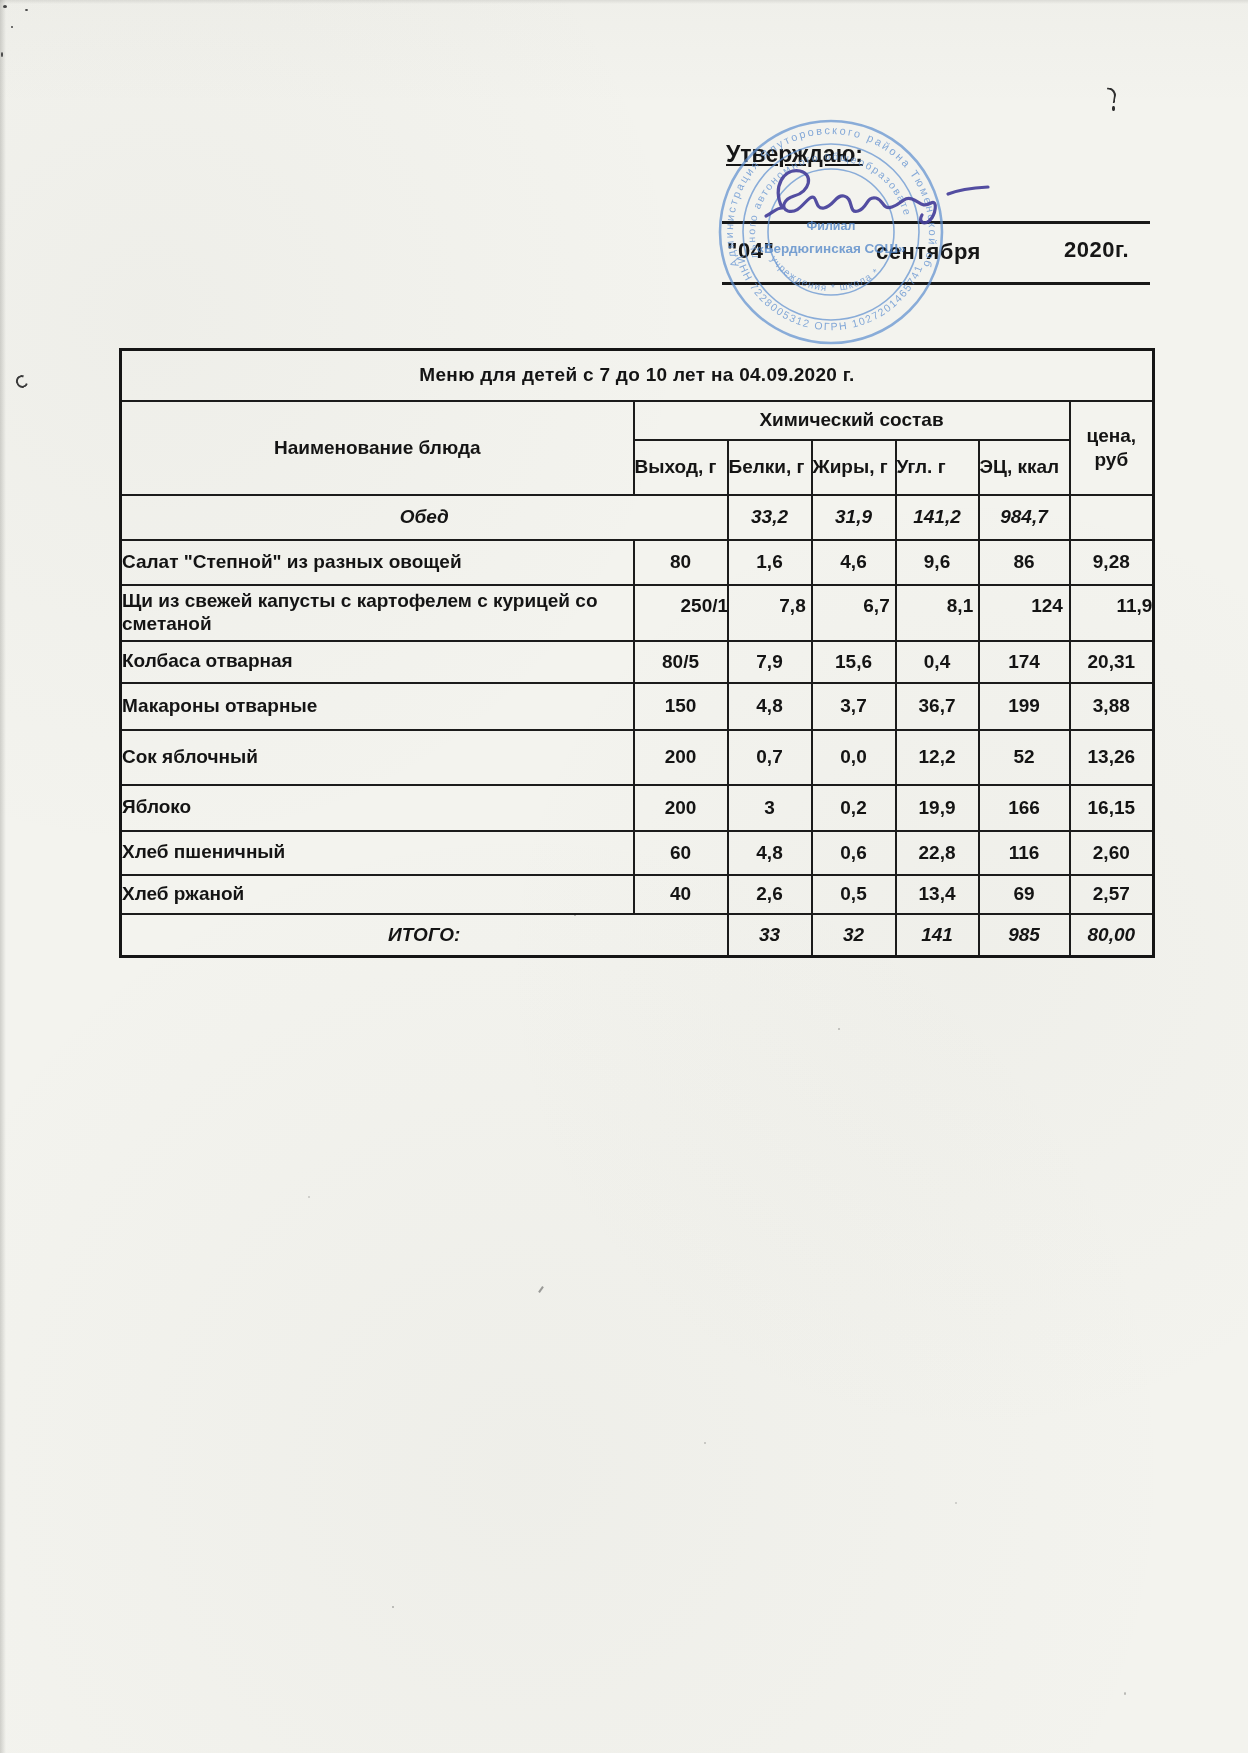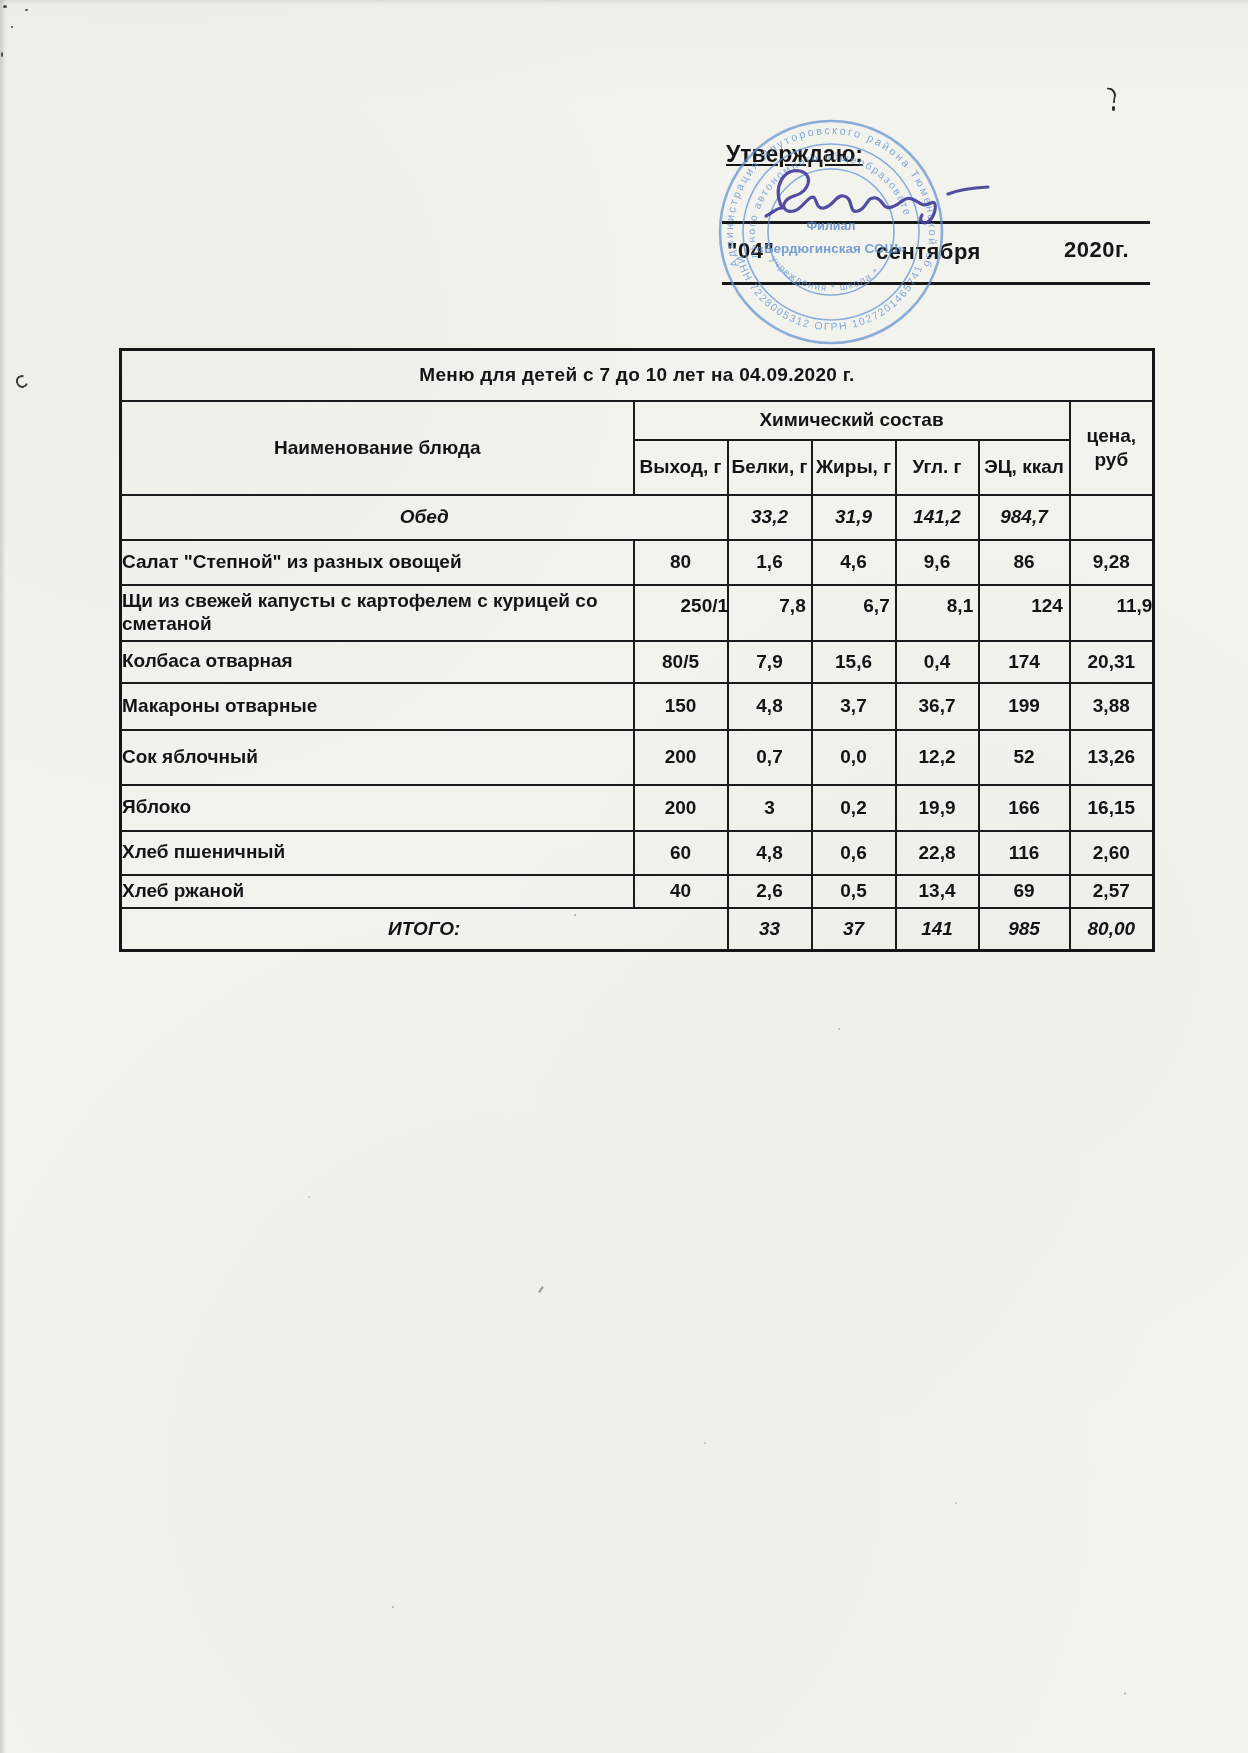--- a/index.html
+++ b/index.html
@@ -33,21 +33,21 @@
   .signature{position:absolute;left:752px;top:158px;width:260px;height:74px;z-index:8;pointer-events:none;}
 
   
   table.menu{position:absolute;left:119px;top:348px;width:1033px;
     border-collapse:collapse;table-layout:fixed;z-index:3;}
   table.menu td{border:2px solid #1b1b1b;padding:0;vertical-align:middle;
     font-size:19px;font-weight:700;color:#141414;overflow:hidden;}
   table.menu{border:3px solid #151515;}
   td.title-cell{font-size:28px;font-weight:700;text-align:center;letter-spacing:0.3px;}
   td.hdr{font-weight:400;font-size:17px;text-align:center;margin-top:18px;}
-  td.subhdr{font-weight:700;font-size:16.5px;text-align:center;}
+  td.subhdr{font-weight:700;font-size:16.5px;}
   td.price-hdr{font-weight:400;font-size:20px;text-align:center;line-height:1.25;}
   td.name{text-align:left;padding-left:7px;line-height:1.18;}
   td.v{text-align:center;}
   tr.two-line td.v{vertical-align:top;padding-top:9px;padding-left:46px;}
   td.meal-name{font-size:21px;font-style:italic;text-align:center;}
   td.meal-v{font-size:21px;font-style:italic;}
   td.total-name{font-size:22px;font-style:italic;text-align:center;padding-left:8px;}
   td.total-v{font-size:21px;font-style:italic;}
   td.reg{font-weight:400;}
 
@@ -193,33 +193,33 @@
     </tr>
     <tr style="height:44px">
       <td class="name">Хлеб пшеничный</td>
       <td class="v">60</td>
       <td class="v">4,8</td>
       <td class="v">0,6</td>
       <td class="v">22,8</td>
       <td class="v">116</td>
       <td class="v reg">2,60</td>
     </tr>
-    <tr style="height:33px">
+    <tr style="height:39px">
       <td class="name">Хлеб ржаной</td>
       <td class="v">40</td>
       <td class="v">2,6</td>
       <td class="v">0,5</td>
       <td class="v">13,4</td>
       <td class="v">69</td>
       <td class="v reg">2,57</td>
     </tr>
     <tr style="height:43px">
       <td class="total-name" colspan="2">ИТОГО:</td>
       <td class="v total-v">33</td>
-      <td class="v total-v">37</td>
+      <td class="v total-v">32</td>
       <td class="v total-v">141</td>
       <td class="v total-v">985</td>
       <td class="v total-v">80,00</td>
     </tr>
   </tbody>
 </table>
 
 <div class="squiggle"></div>
 <div class="squiggle-dot"></div>
 <div class="c-mark"></div>

